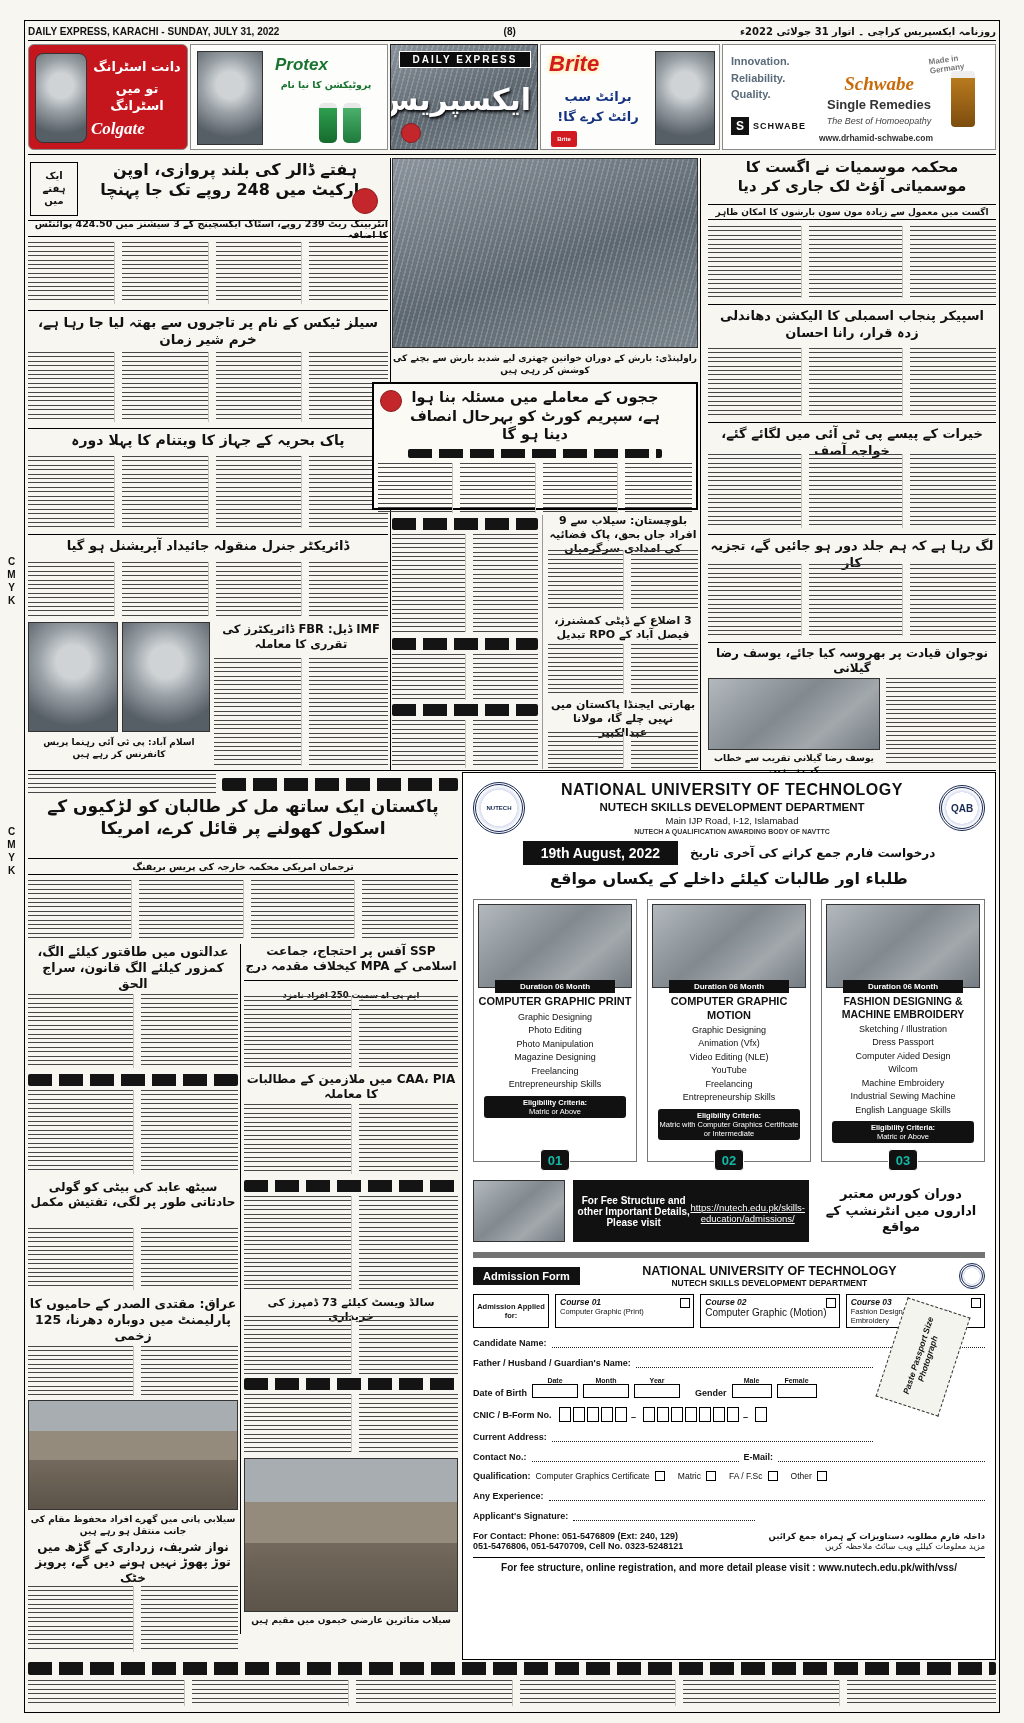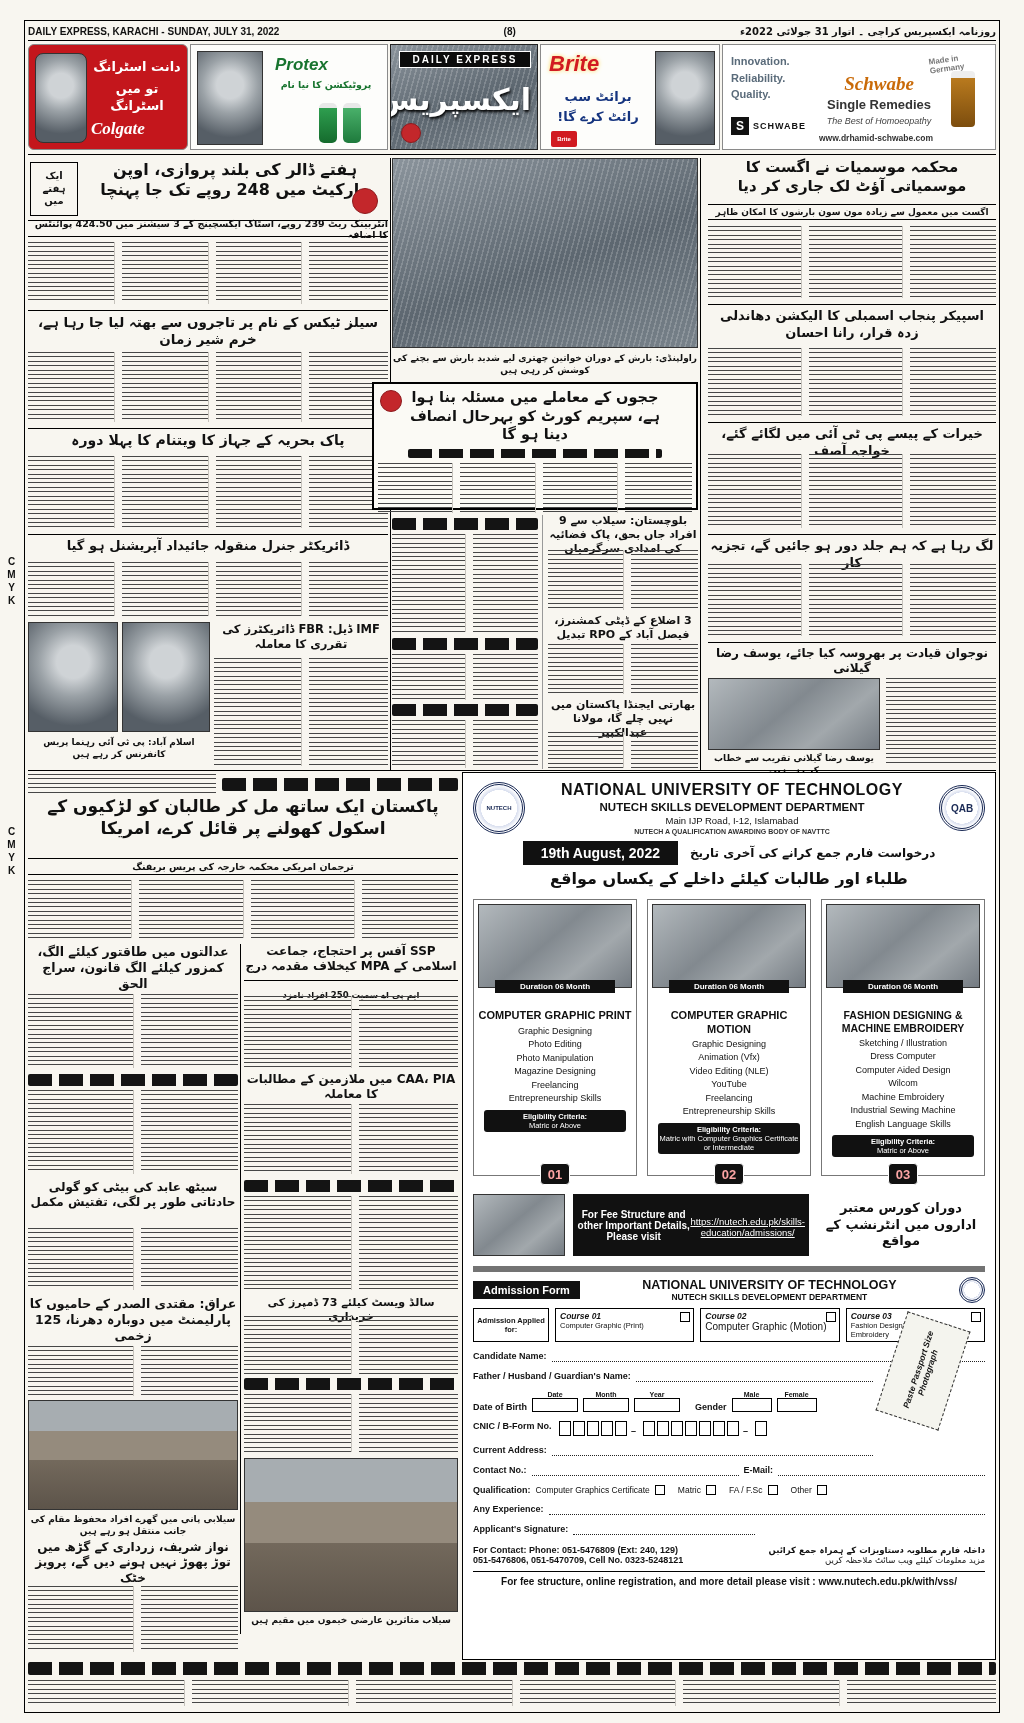--- a/index.html
+++ b/index.html
@@ -25,29 +25,29 @@
   .box{border:1.5px solid #000}
   
   .ad{border:1px solid #8a8a8a;overflow:hidden}
   
   .nu{border:1.5px solid #000;background:#fff;font-family:"Liberation Sans",sans-serif}
   .nu .nuh{display:flex;align-items:center;gap:8px;padding:8px 10px 2px}
   .logoC{border-radius:50%;border:3px double #1a2a55;background:radial-gradient(circle,#fff 55%,#d8deee 56%,#fff 70%);display:flex;align-items:center;justify-content:center;font-size:6px;font-weight:bold;color:#1a2a55;text-align:center}
   .dl{flex:1;border-bottom:1.2px dotted #222;height:11px}
   .cb{width:10px;height:10px;border:1px solid #000;display:inline-block;background:#fff;vertical-align:middle}
   .cell{display:inline-block;width:12px;height:15px;border:1px solid #000;margin-left:2px;vertical-align:bottom;background:#fff}
-  .frow{display:flex;align-items:flex-start;gap:5px;margin-top:9px;font-size:9px}
+  .frow{display:flex;align-items:center;gap:5px;margin-top:9px;font-size:9px}
   .frow b{white-space:nowrap}
   .grp em{display:block;font-size:7px;text-align:center;font-style:normal;font-weight:bold}
   .grp .bx{display:block;border:1px solid #000;height:14px;background:#fff}
   .clist span{display:block;font-size:9px;text-align:center;line-height:1.5}
   .card{flex:1;border:1px solid #777;position:relative;background:#fff;padding-bottom:18px}
   .eligb{margin:4px auto 0;background:#111;color:#fff;width:88%;text-align:center;border-radius:3px;padding:2px 1px}
-  .numb{position:absolute;bottom:-10px;left:50%;transform:translateX(-50%);background:#111;color:#fca5a5;font-weight:bold;font-size:13px;width:30px;height:22px;display:flex;align-items:center;justify-content:center;border-radius:4px;border:1px solid #fff}
-  .durb{position:relative;margin:-12px auto 16px;width:74%;background:#111;color:#fff;font-size:8px;font-weight:bold;text-align:center;padding:2px 0}
+  .numb{position:absolute;bottom:-10px;left:50%;transform:translateX(-50%);background:#111;color:#14b8a6;font-weight:bold;font-size:13px;width:30px;height:22px;display:flex;align-items:center;justify-content:center;border-radius:4px;border:1px solid #fff}
+  .durb{position:relative;margin:-12px auto 2px;width:74%;background:#111;color:#fff;font-size:8px;font-weight:bold;text-align:center;padding:2px 0}
 </style>
 </head>
 <body>
 
 <div class="page">
 
   <div class="a hr" style="left:24px;top:20px;width:976px"></div>
   <div class="a hr" style="left:24px;top:1712px;width:976px"></div>
   <div class="a vr" style="left:24px;top:20px;height:1693px"></div>
   <div class="a vr" style="left:999px;top:20px;height:1693px"></div>
@@ -404,21 +404,21 @@
         </div>
         <div class="numb">02</div>
       </div>
 
       <div class="card">
         <div class="ph" style="height:84px;margin:4px"></div>
         <div class="durb">Duration 06 Month</div>
         <div style="font-weight:bold;font-size:10.5px;text-align:center;line-height:1.2;margin:2px 2px">FASHION DESIGNING &amp; MACHINE EMBROIDERY</div>
         <div class="clist">
           <span>Sketching / Illustration</span>
-            <span>Dress Computer</span>
+            <span>Dress Passport</span>
             <span>Computer Aided Design</span>
             <span>Wilcom</span>
             <span>Machine Embroidery</span>
             <span>Industrial Sewing Machine</span>
             <span>English Language Skills</span>
         </div>
         <div class="eligb">
           <div style="font-size:7.5px;font-weight:bold">Eligibility Criteria:</div>
           <div style="font-size:7.5px">Matric or Above</div>
         </div>

